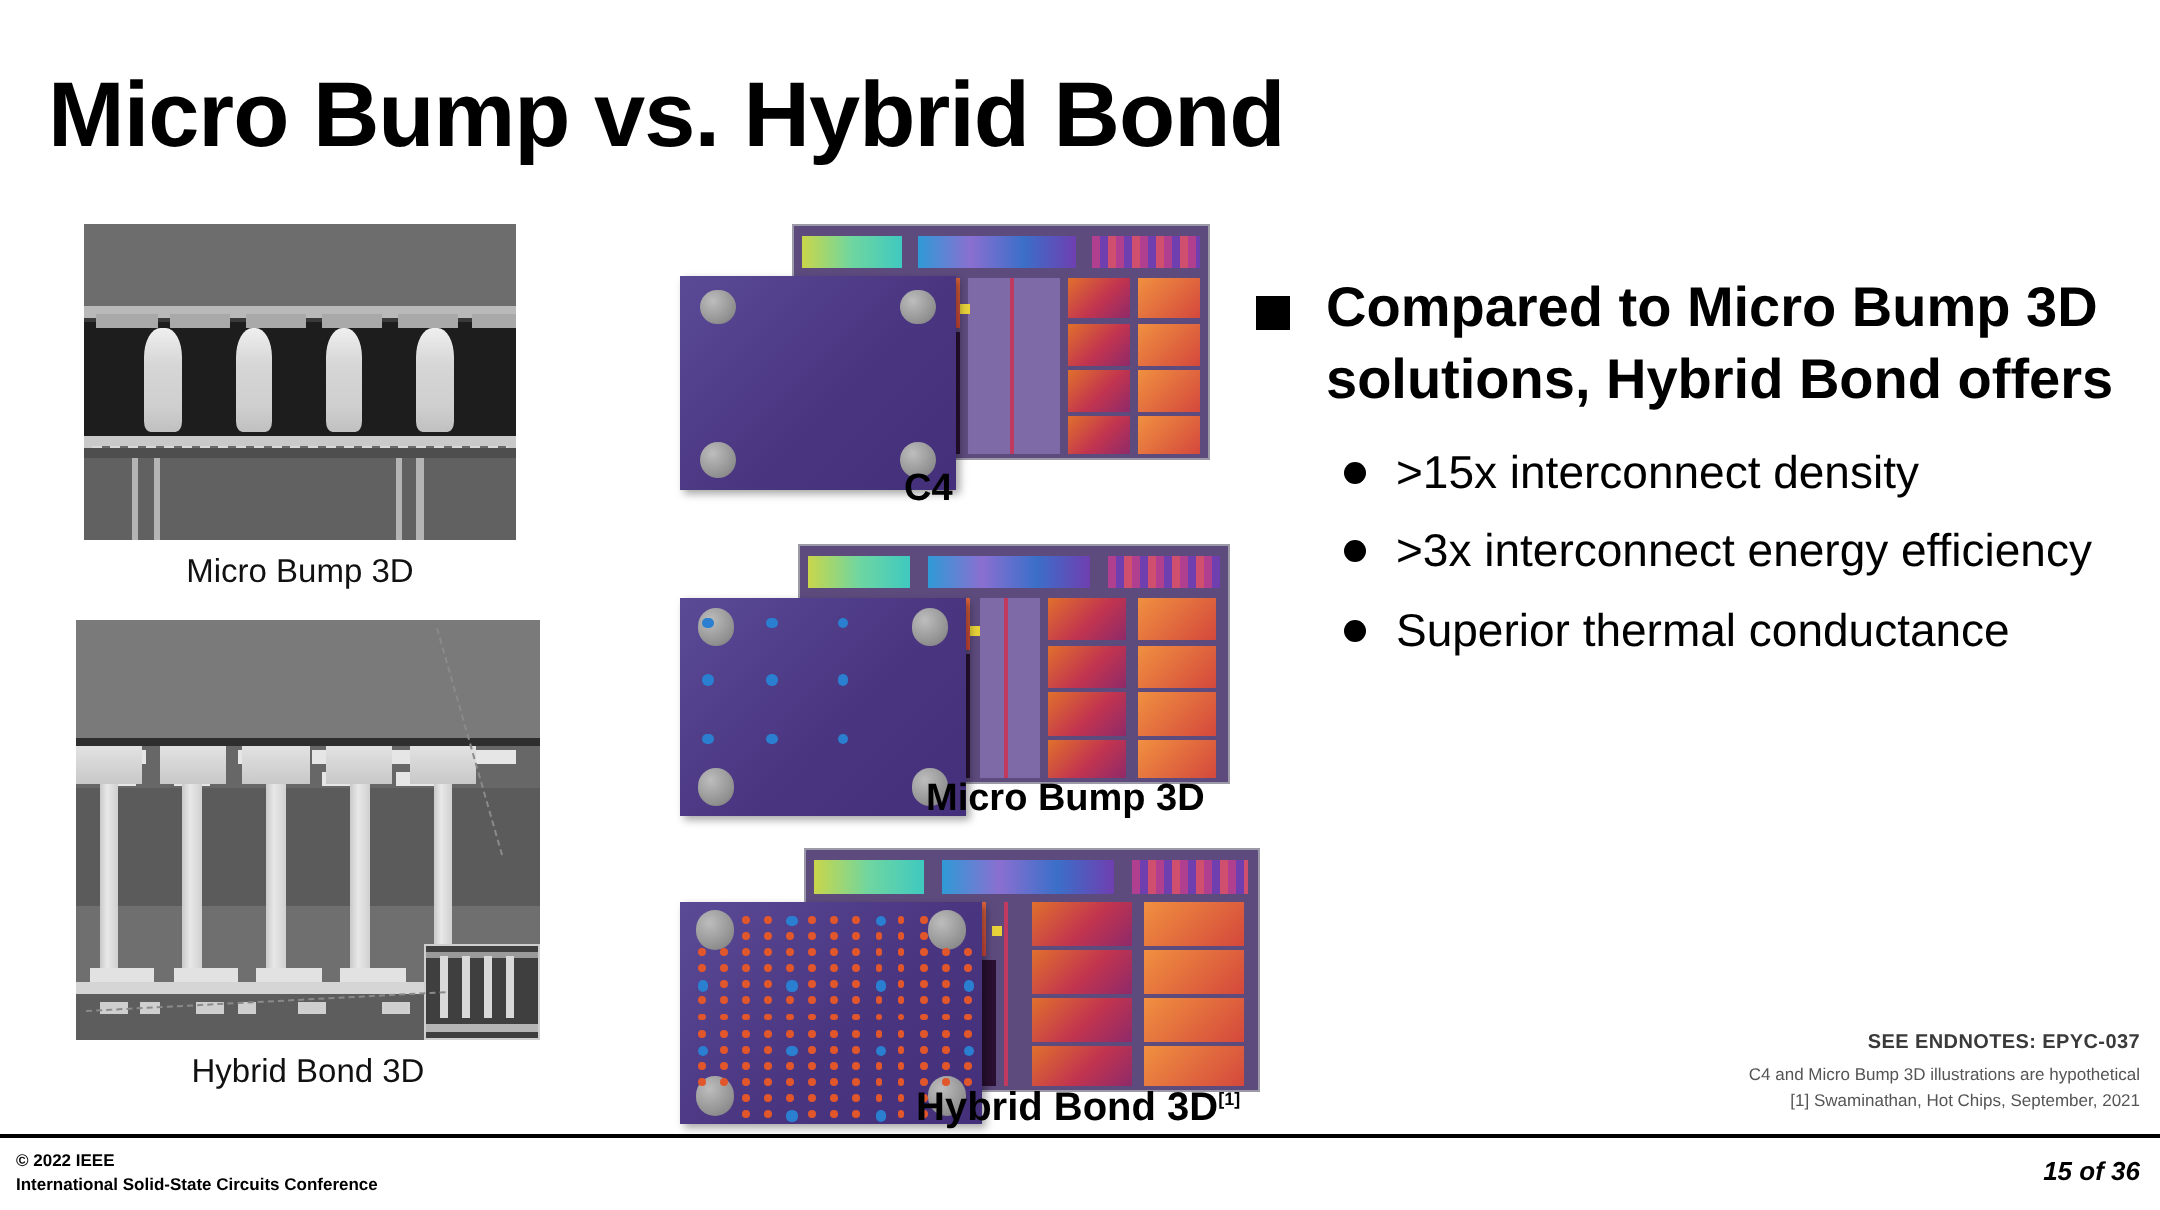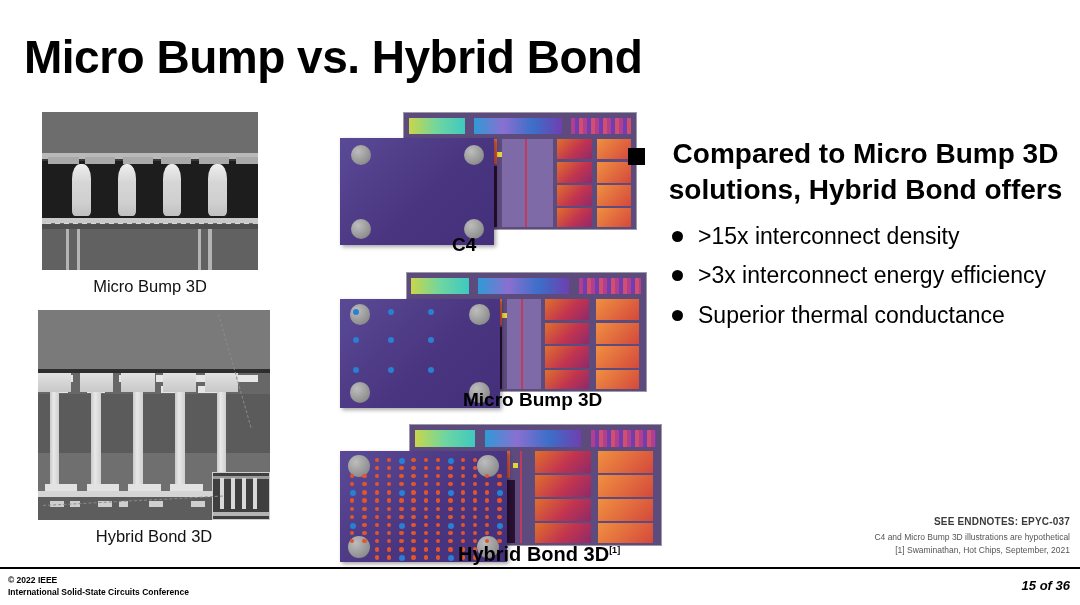--- a/index.html
+++ b/index.html
@@ -71,21 +71,21 @@
   .inset{
     position:absolute;right:0;bottom:0;width:24%;height:22%;
     background:#3f3f3f;border:1px solid #cfcfcf;overflow:hidden;
   }
   .inset .ip{position:absolute;top:12%;height:66%;width:7%;background:#d9d9d9;}
   .inset .itop{position:absolute;top:6%;left:0;right:0;height:8%;background:#9a9a9a;}
   .inset .ibot{position:absolute;bottom:6%;left:0;right:0;height:10%;background:#b5b5b5;}
   .lead{position:absolute;border-top:1.4px dashed #8a8a8a;transform-origin:0 0;}
 
   
-  .die-group{position:absolute;padding-left:32px;}
+  .die-group{position:absolute;}
   #die1{left:340px;top:112px;width:265px;height:145px;}
   #die2{left:340px;top:272px;width:275px;height:148px;}
   #die3{left:340px;top:424px;width:290px;height:150px;}
 
   .dieshot{
     position:absolute;right:0;top:0;width:78%;height:80%;
     background:#5d4b7e;border:1.5px solid #9d9aa8;overflow:hidden;
   }
   .strip{position:absolute;top:4%;height:14%;}
   .s-a{left:2%;width:24%;background:linear-gradient(90deg,#c9d64a,#6fd6a0,#3fc9c0);}
@@ -120,21 +120,21 @@
   .die-label{
     position:absolute;font-weight:bold;color:#000;white-space:nowrap;
   }
   #lab1{left:112px;top:122px;font-size:19px;}
   #lab2{left:123px;top:117px;font-size:19px;}
   #lab3{left:118px;top:119px;font-size:20px;}
   .supref{font-size:9px;vertical-align:super;font-weight:bold;}
 
   
   .bullets{position:absolute;left:628px;top:136px;width:440px;}
-  .b1{display:flex;align-items:flex-start;gap:18px;text-align:center;}
+  .b1{display:flex;align-items:flex-start;gap:18px;}
   .sq{
     width:17px;height:17px;background:#000;flex:0 0 auto;margin-top:12px;
   }
   .b1-text{
     font-size:28px;font-weight:bold;line-height:1.28;color:#000;
   }
   .sub{margin:14px 0 0 44px;}
   .sub-item{display:flex;align-items:flex-start;gap:15px;margin-bottom:11px;}
   .dot{
     width:11px;height:11px;border-radius:50%;background:#000;flex:0 0 auto;margin-top:9px;

